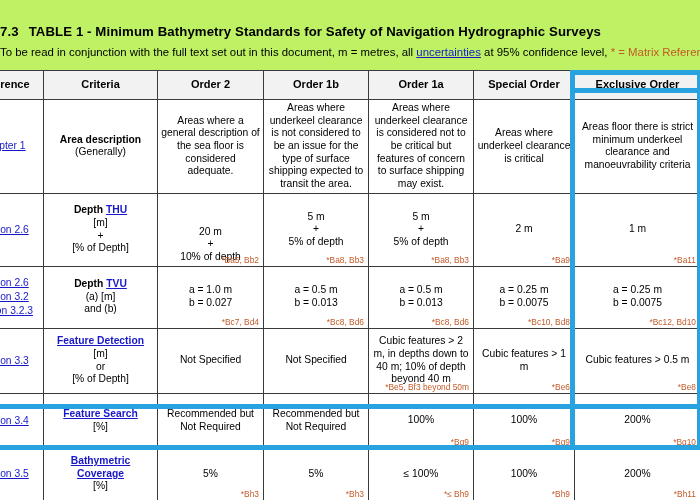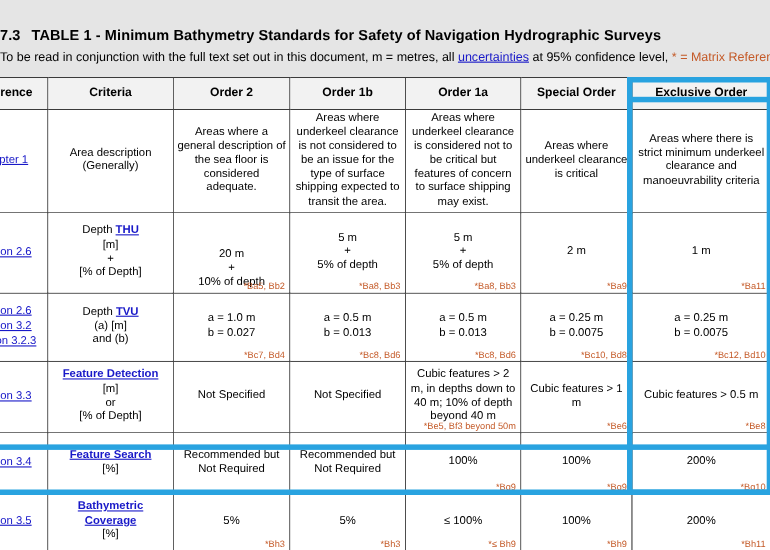--- a/index.html
+++ b/index.html
@@ -5,21 +5,21 @@
   html, body {
     margin: 0; padding: 0;
     width: 700px; height: 500px;
     background: #ffffff;
     font-family: "Liberation Sans", sans-serif;
     overflow: hidden;
   }
   #page {
     position: relative;
     width: 700px; height: 500px;
-    background: #e5e5e5;
+    background: #bef264;
     overflow: hidden;
   }
 
   
   .doc-title {
     position: absolute;
     left: 0px; top: 24px;
     width: 720px;
     font-size: 13.2px;
     font-weight: bold;
@@ -84,21 +84,21 @@
   col.c-sp   { width: 101px; }
   col.c-ex   { width: 126px; }
 
   .cell-ref {
     color: #1818c8;
     text-decoration: underline;
     font-size: 10.3px;
     line-height: 1.35;
   }
   .crit-name {
-    font-weight: normal;
+    font-weight: bold;
     color: #000000;
   }
   .crit-link {
     font-weight: bold;
     color: #1818c8;
   }
   .crit-sub { color: #000000; font-weight: normal; }
 
   .matrix-ref {
     position: absolute;
@@ -208,21 +208,21 @@
             <td>
               <span class="body-txt" style="white-space: pre-line;">Areas where underkeel clearance is not considered to be an issue for the type of surface shipping expected to transit the area.</span>
             </td>
             <td>
               <span class="body-txt" style="white-space: pre-line;">Areas where underkeel clearance is considered not to be critical but features of concern to surface shipping may exist.</span>
             </td>
             <td>
               <span class="body-txt" style="white-space: pre-line;">Areas where underkeel clearance is critical</span>
             </td>
             <td>
-              <span class="body-txt" style="white-space: pre-line;">Areas where there is strict minimum underkeel clearance and manoeuvrability criteria</span>
+              <span class="body-txt" style="white-space: pre-line;">Areas floor there is strict minimum underkeel clearance and manoeuvrability criteria</span>
             </td>
           </tr>
           <tr class="r-thu">
             <td>
               <a class="cell-ref" href="#" style="display: block;">Section 2.6</a>
             </td>
             <td>
               <div><span class="crit-name">Depth </span><a class="crit-link" href="#">THU</a></div>
               <div class="crit-sub">[m]</div>
               <div class="crit-sub">+</div>

